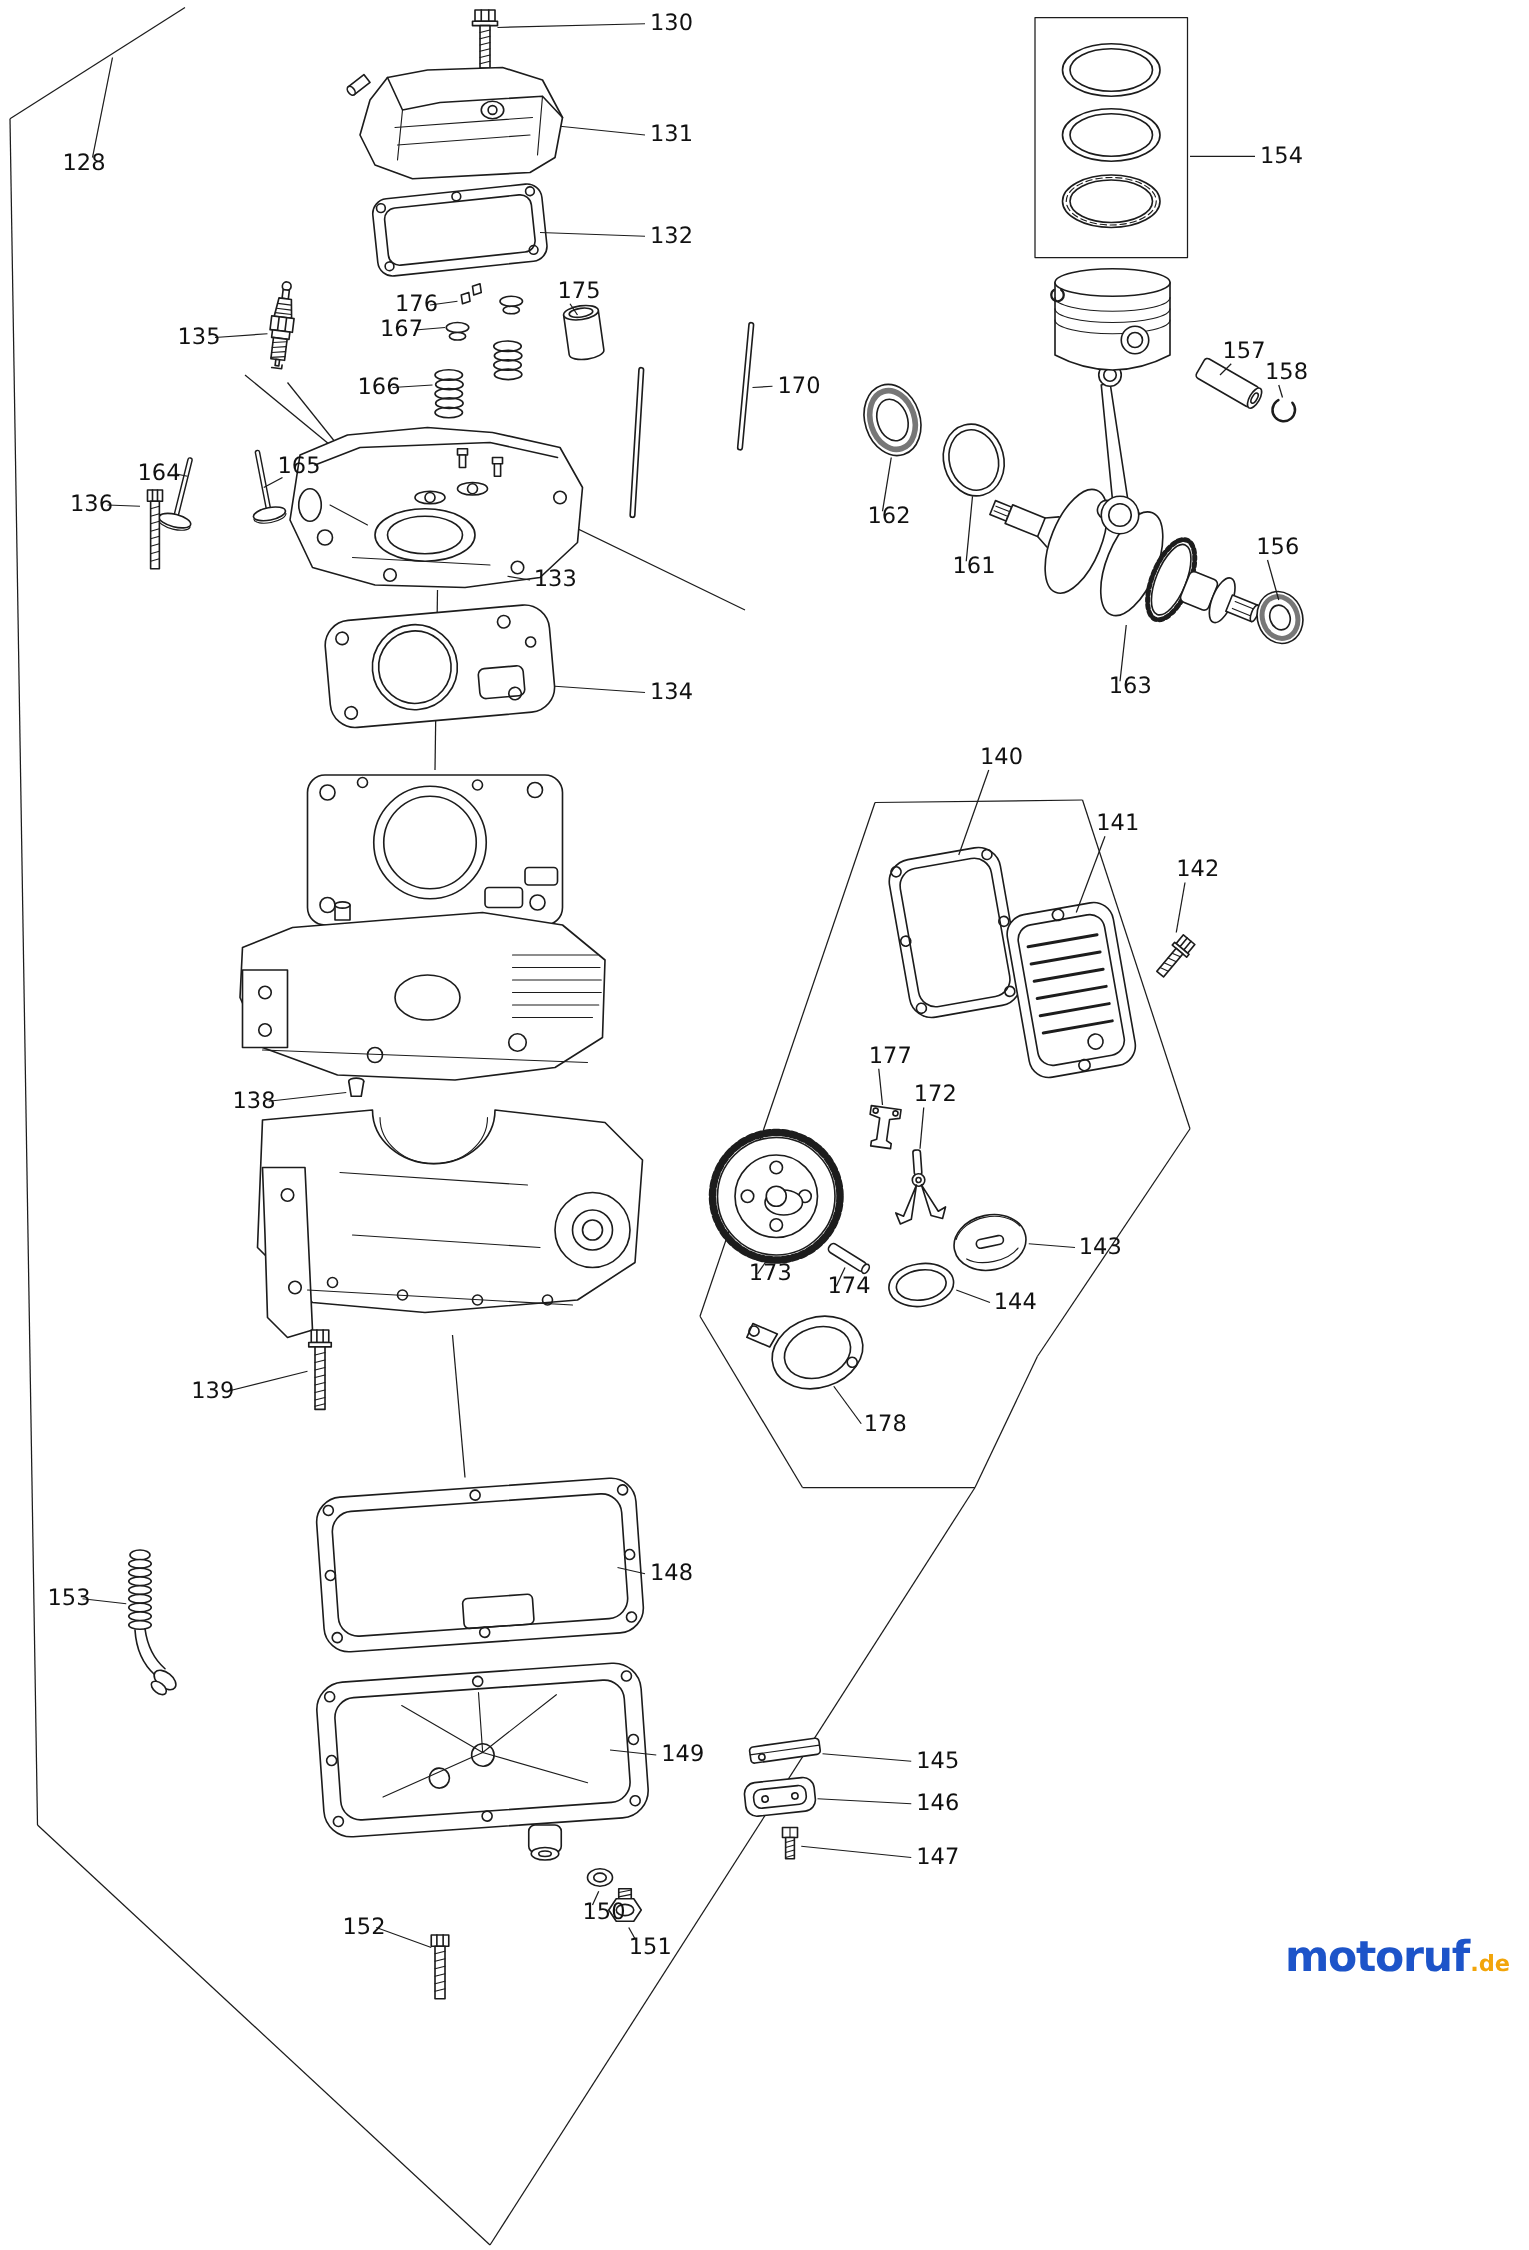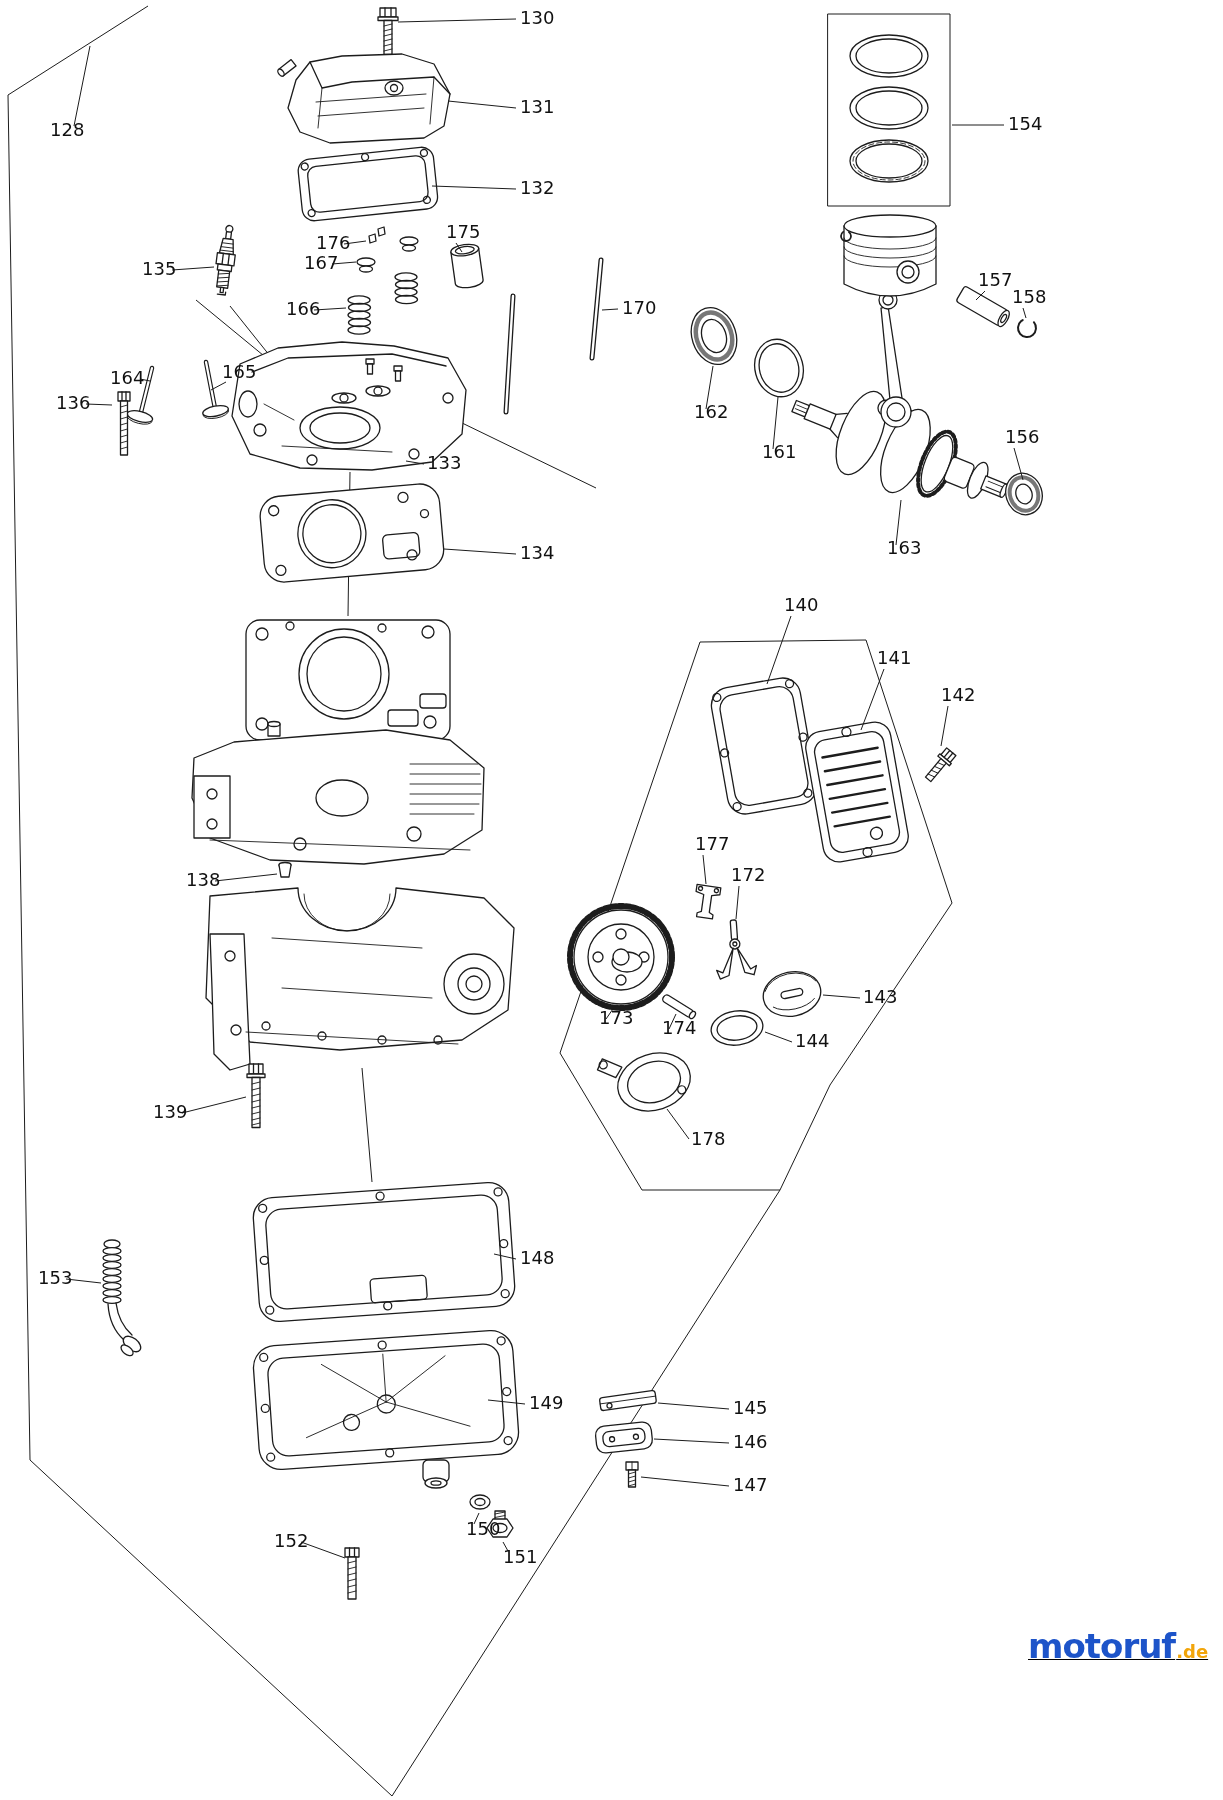--- a/index.html
+++ b/index.html
@@ -2,21 +2,21 @@
 <html><head>
 <meta charset="utf-8">
 <style>
   html,body{margin:0;padding:0;}
   body{background:#ffffff;font-family:"DejaVu Sans",sans-serif;}
   .page{position:relative;width:1223px;height:1800px;background:#fff;overflow:hidden;}
   svg#diagram{position:absolute;left:0;top:0;}
   #frame-lines line{stroke:#1c1c1c;stroke-width:1;}
   #callouts polyline{fill:none;stroke:#1c1c1c;stroke-width:1;}
   #callouts text{font-family:"DejaVu Sans",sans-serif;font-size:18px;fill:#111;}
-  .watermark{position:absolute;left:1028px;top:1626px;white-space:nowrap;font-weight:bold;text-decoration:underline;}
+  .watermark{position:absolute;left:1028px;top:1546px;white-space:nowrap;font-weight:bold;}
   .wm-main{font-size:34px;letter-spacing:-1px;}
   .wm-suffix{font-size:18px;margin-left:1px;}
 </style>
 </head>
 <body style="background: rgb(255, 255, 255);">
 
 <div class="page">
 
 <svg id="diagram" viewBox="0 0 1223 1800" width="1223" height="1800" xmlns="http://www.w3.org/2000/svg">
 

